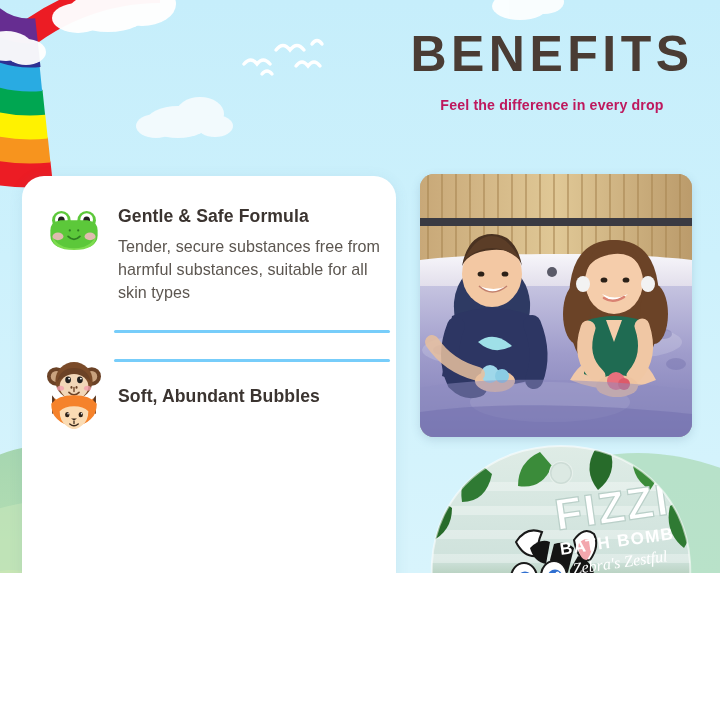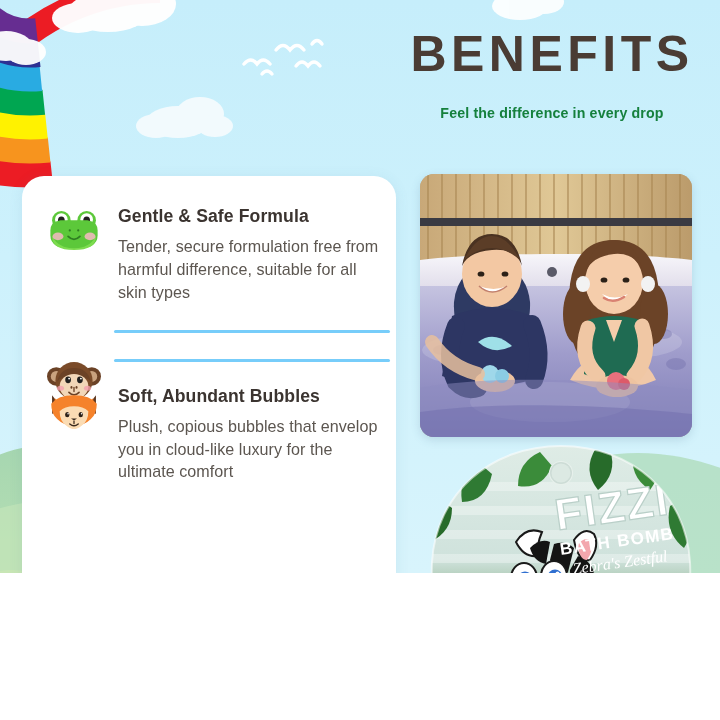--- a/index.html
+++ b/index.html
@@ -33,24 +33,24 @@
   }
   .header-title {
     font-size: 50px;
     font-weight: 700;
     letter-spacing: 4.5px;
     color: #4a3c34;
     line-height: 1.06;
     white-space: nowrap;
   }
   .header-sub {
-    margin-top: 24px;
+    margin-top: 16px;
     font-size: 14.2px;
     font-weight: 700;
-    color: #15803d;
+    color: #be185d;
     letter-spacing: 0.15px;
     white-space: nowrap;
   }
 
   
   .card {
     position: absolute;
     left: 22px; top: 176px;
     width: 374px; height: 506px;
     background: #ffffff;
@@ -237,21 +237,21 @@
           <path d="M4 26 q0 -10 12 -12 h32 q12 2 12 12 v6 q0 16 -28 16 T4 32 Z" fill="#5cc83a"></path>
           <path d="M6 33 q8 14 26 14 t26 -14 q0 16 -26 16 T6 33 Z" fill="#7ddc4f"></path>
           <ellipse cx="13" cy="33" rx="6.5" ry="4.5" fill="#f7b9c4" opacity=".85"></ellipse>
           <ellipse cx="51" cy="33" rx="6.5" ry="4.5" fill="#f7b9c4" opacity=".85"></ellipse>
           <circle cx="27" cy="26" r="1.3" fill="#2f7d22"></circle>
           <circle cx="37" cy="26" r="1.3" fill="#2f7d22"></circle>
           <path d="M25 33 q7 7 14 0" stroke="#2f7d22" stroke-width="2.1" fill="none" stroke-linecap="round"></path>
         </svg>
       </span>
       <div class="feature-title">Gentle &amp; Safe Formula</div>
-      <div class="feature-desc">Tender, secure formulation free from harmful difference, suitable for all skin types</div>
+      <div class="feature-desc">Tender, secure substances free from harmful substances, suitable for all skin types</div>
     </div>
 
     <div class="divider"></div>
 
     <div class="feature">
       <span class="feature-icon">
         <svg viewBox="0 0 64 58">
           <circle cx="11" cy="20" r="11" fill="#6b4226"></circle>
           <circle cx="53" cy="20" r="11" fill="#6b4226"></circle>
           <circle cx="11" cy="20" r="6.5" fill="#c9a27e"></circle>
@@ -287,21 +287,20 @@
           <ellipse cx="24" cy="31" rx="2.6" ry="3.1" fill="#2b2018"></ellipse>
           <ellipse cx="40" cy="31" rx="2.6" ry="3.1" fill="#2b2018"></ellipse>
           <circle cx="25" cy="29.8" r="0.9" fill="#fff"></circle>
           <circle cx="41" cy="29.8" r="0.9" fill="#fff"></circle>
           <path d="M32 38 l-3.6 -2.6 h7.2 Z" fill="#3a2a1e"></path>
           <path d="M32 38.5 v3" stroke="#3a2a1e" stroke-width="1.5" stroke-linecap="round"></path>
           <path d="M27 42 q5 4 10 0" stroke="#3a2a1e" stroke-width="1.7" fill="none" stroke-linecap="round"></path>
         </svg>
       </span>
       <div class="feature-title">Soft, Abundant Bubbles</div>
-      <div class="feature-desc">Plush, copious bubbles that envelop you in cloud-like luxury for the ultimate comfort</div>
     </div>
   </div>
 
   <div class="photo">
     <svg viewBox="0 0 272 263" preserveAspectRatio="xMidYMid slice">
       <defs>
         <linearGradient id="bambooG" x1="0" y1="0" x2="1" y2="0">
           <stop offset="0%" stop-color="#c8a878"></stop>
             <stop offset="50%" stop-color="#e0c896"></stop>
             <stop offset="100%" stop-color="#bb9b6b"></stop>

